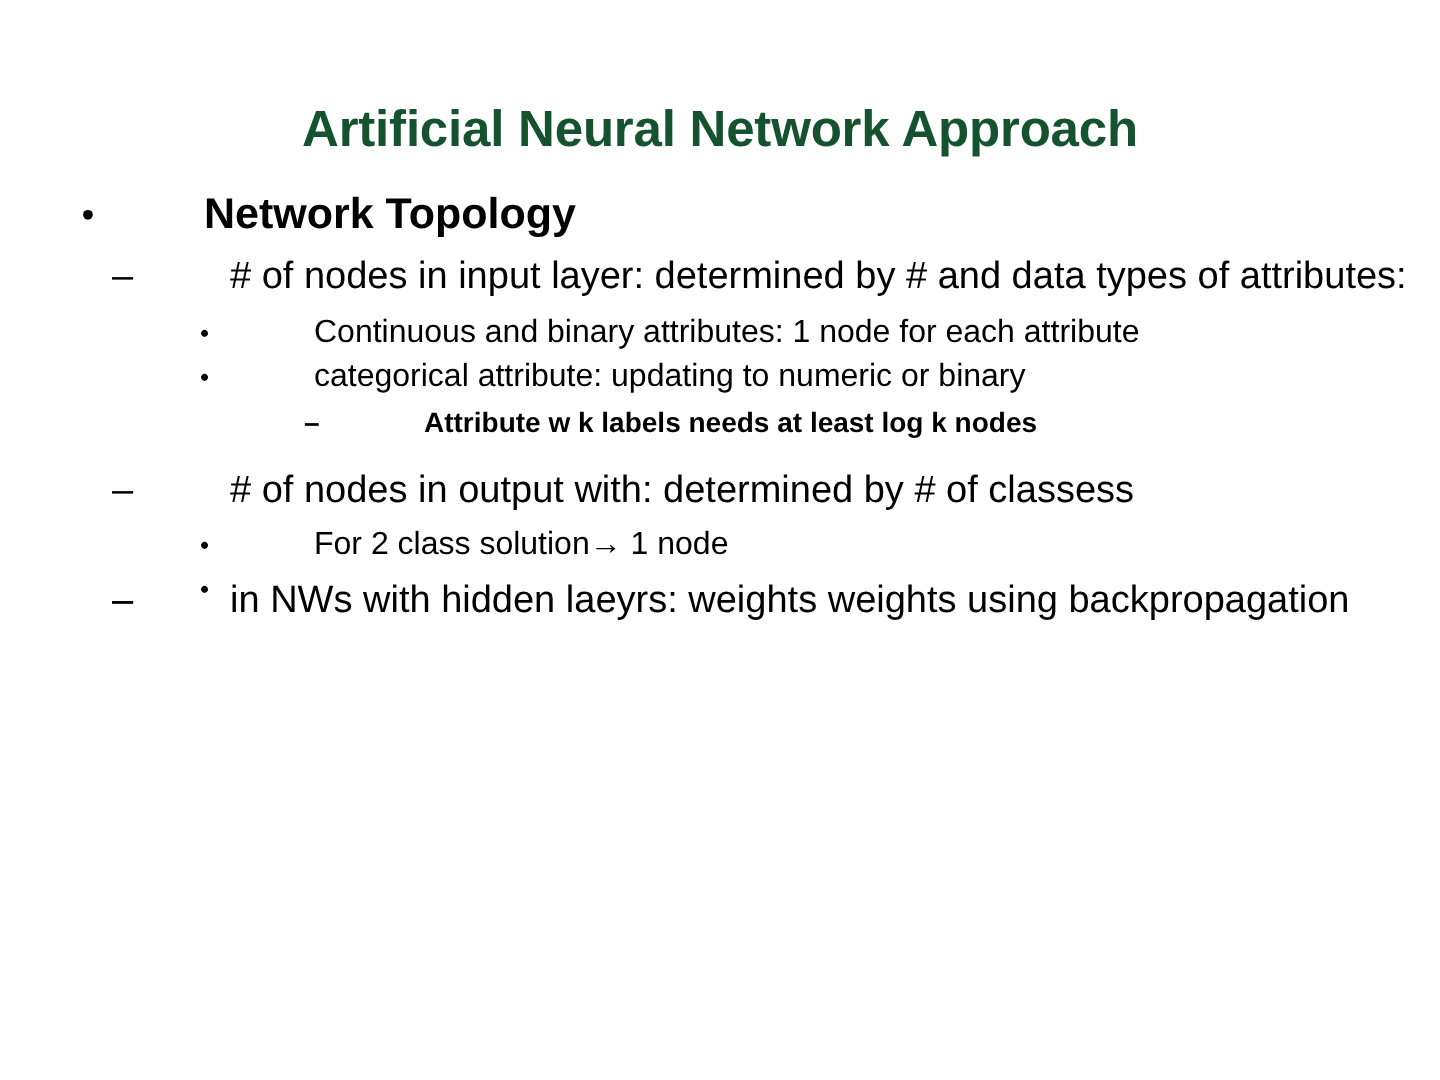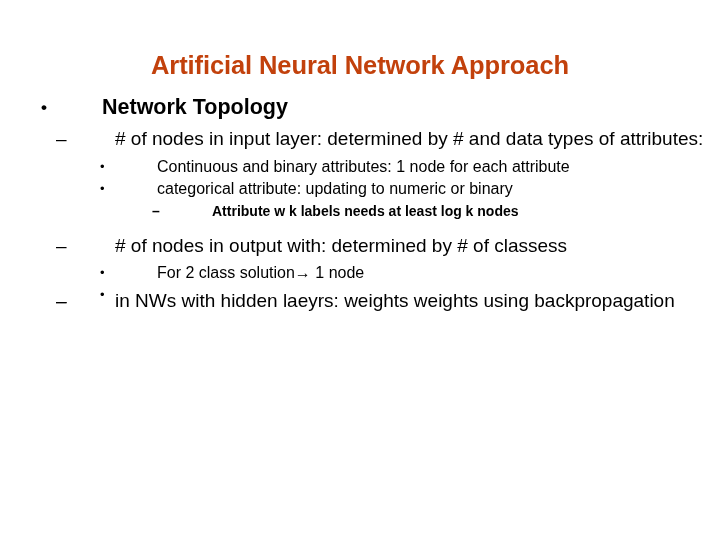--- a/index.html
+++ b/index.html
@@ -26,21 +26,21 @@
   .slide-title {
     position: absolute;
     left: 0;
     top: 50px;
     width: 720px;
     text-align: center;
     font-size: 25.5px;
     font-weight: bold;
     line-height: 30px;
     letter-spacing: -0.1px;
-    color: #c2410c;
+    color: #14532d;
     white-space: nowrap;
   }
 
   
   .body {
     position: absolute;
     left: 0;
     top: 93px;
     width: 720px;
   }

